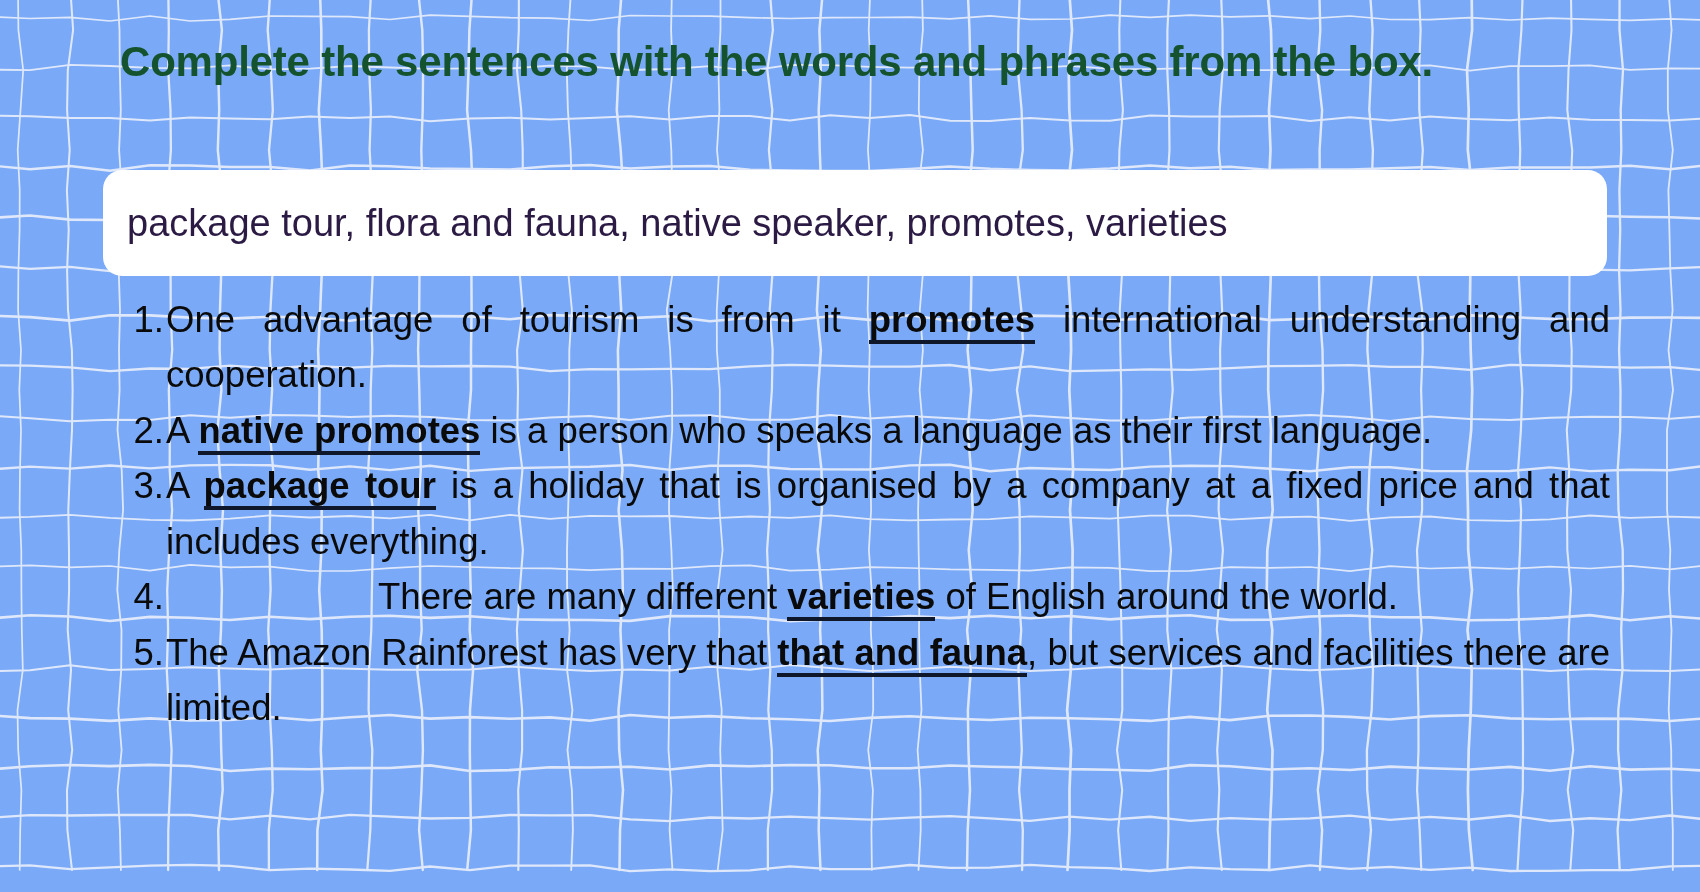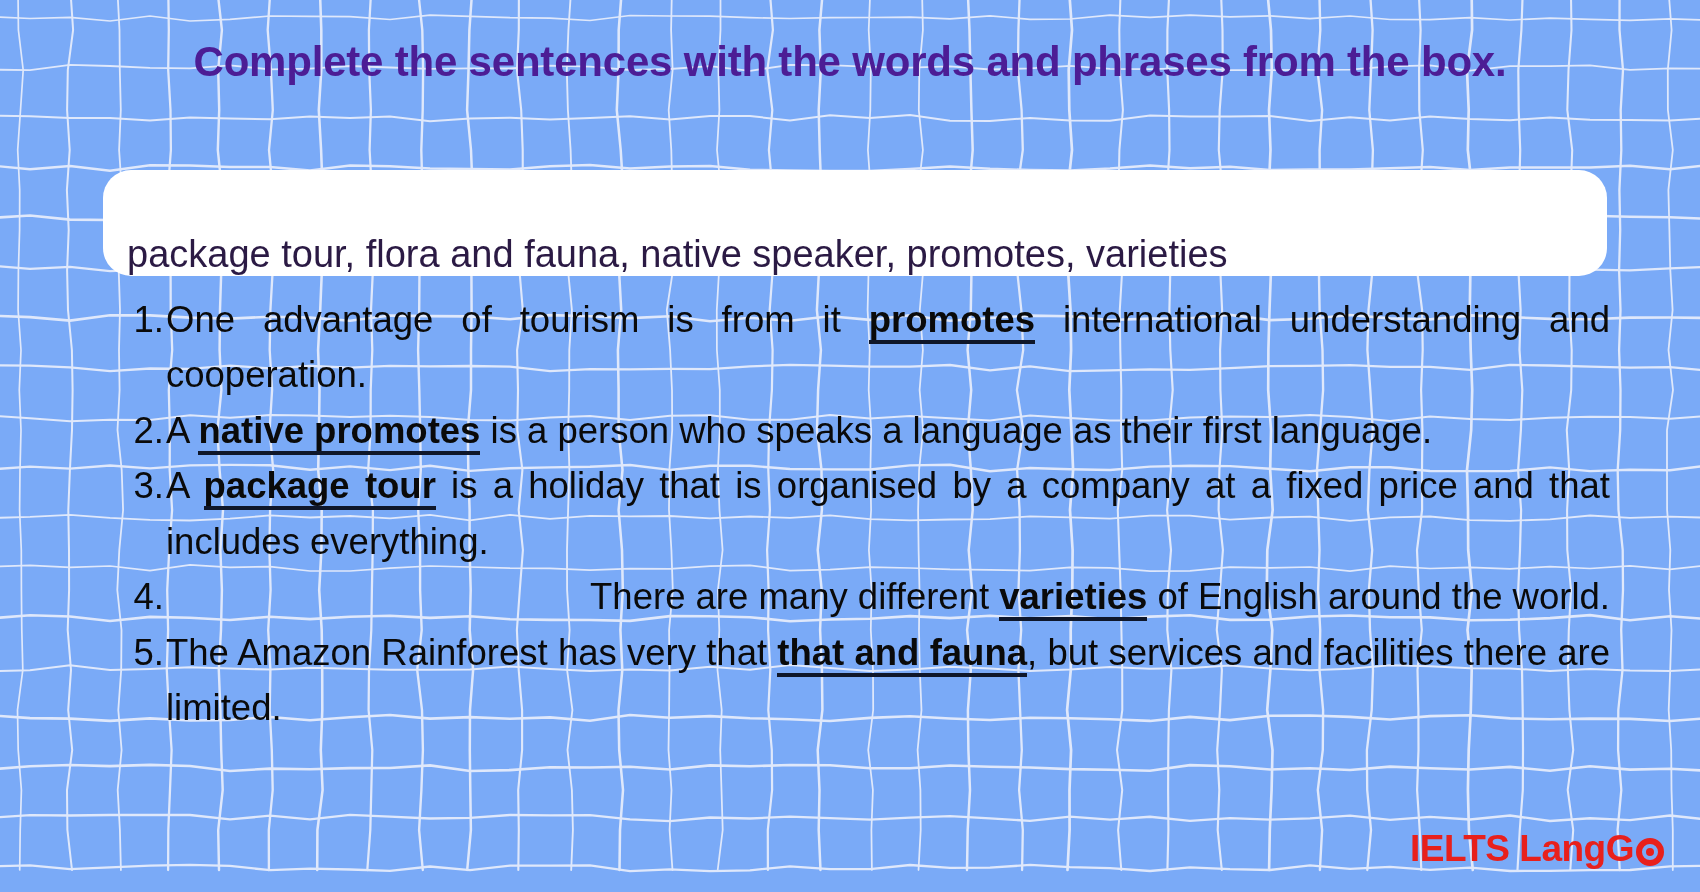--- a/index.html
+++ b/index.html
@@ -33,39 +33,38 @@
     width: 1700px;
     height: 892px;
   }
 
   
   #title {
     position: absolute;
     left: 120px;
     top: 32px;
     width: 1460px;
-    text-align: center;
-    color: #4c1d95;
+    color: #14532d;
     font-size: 42px;
     font-weight: bold;
     line-height: 1.45;
     letter-spacing: -0.2px;
   }
 
   
   #wordbank-box {
     position: absolute;
     left: 103px;
     top: 170px;
     width: 1504px;
     height: 106px;
     background: #ffffff;
-    border-radius: 28px;
+    border-radius: 19px;
     display: flex;
-    align-items: flex-end;
+    align-items: center;
     padding: 0 24px;
   }
 
   #wordbank-text {
     color: #2b1a44;
     font-size: 38px;
     font-weight: 400;
     letter-spacing: 0px;
     white-space: nowrap;
   }
@@ -94,21 +93,21 @@
   }
 
   .s-body {
     flex: 1 1 auto;
     text-align: justify;
     text-justify: inter-word;
     padding-left: 2px;
   }
 
   
-  .s-body.nojustify { text-align: right; }
+  .s-body.nojustify { text-align: center; }
 
   .s-body b {
     font-weight: bold;
     border-bottom: 4px solid #0f172a;
     padding-bottom: 0px;
   }
 
   
   #logo {
     position: absolute;
@@ -229,18 +228,14 @@
       <li class="s-item">
         <span class="s-num">4.</span>
         <span class="s-body nojustify"><span>There are many different </span><b>varieties</b><span> of English around the world.</span></span>
       </li>
       <li class="s-item">
         <span class="s-num">5.</span>
         <span class="s-body"><span>The Amazon Rainforest has very that </span><b>that and fauna</b><span>, but services and facilities there are limited.</span></span>
       </li>
     </ol>
 
-  <div id="logo">
-    <span>IELTS LangG</span>
-    <span id="logo-ring"></span>
-  </div>
 
 </div>
 
 </body></html>

